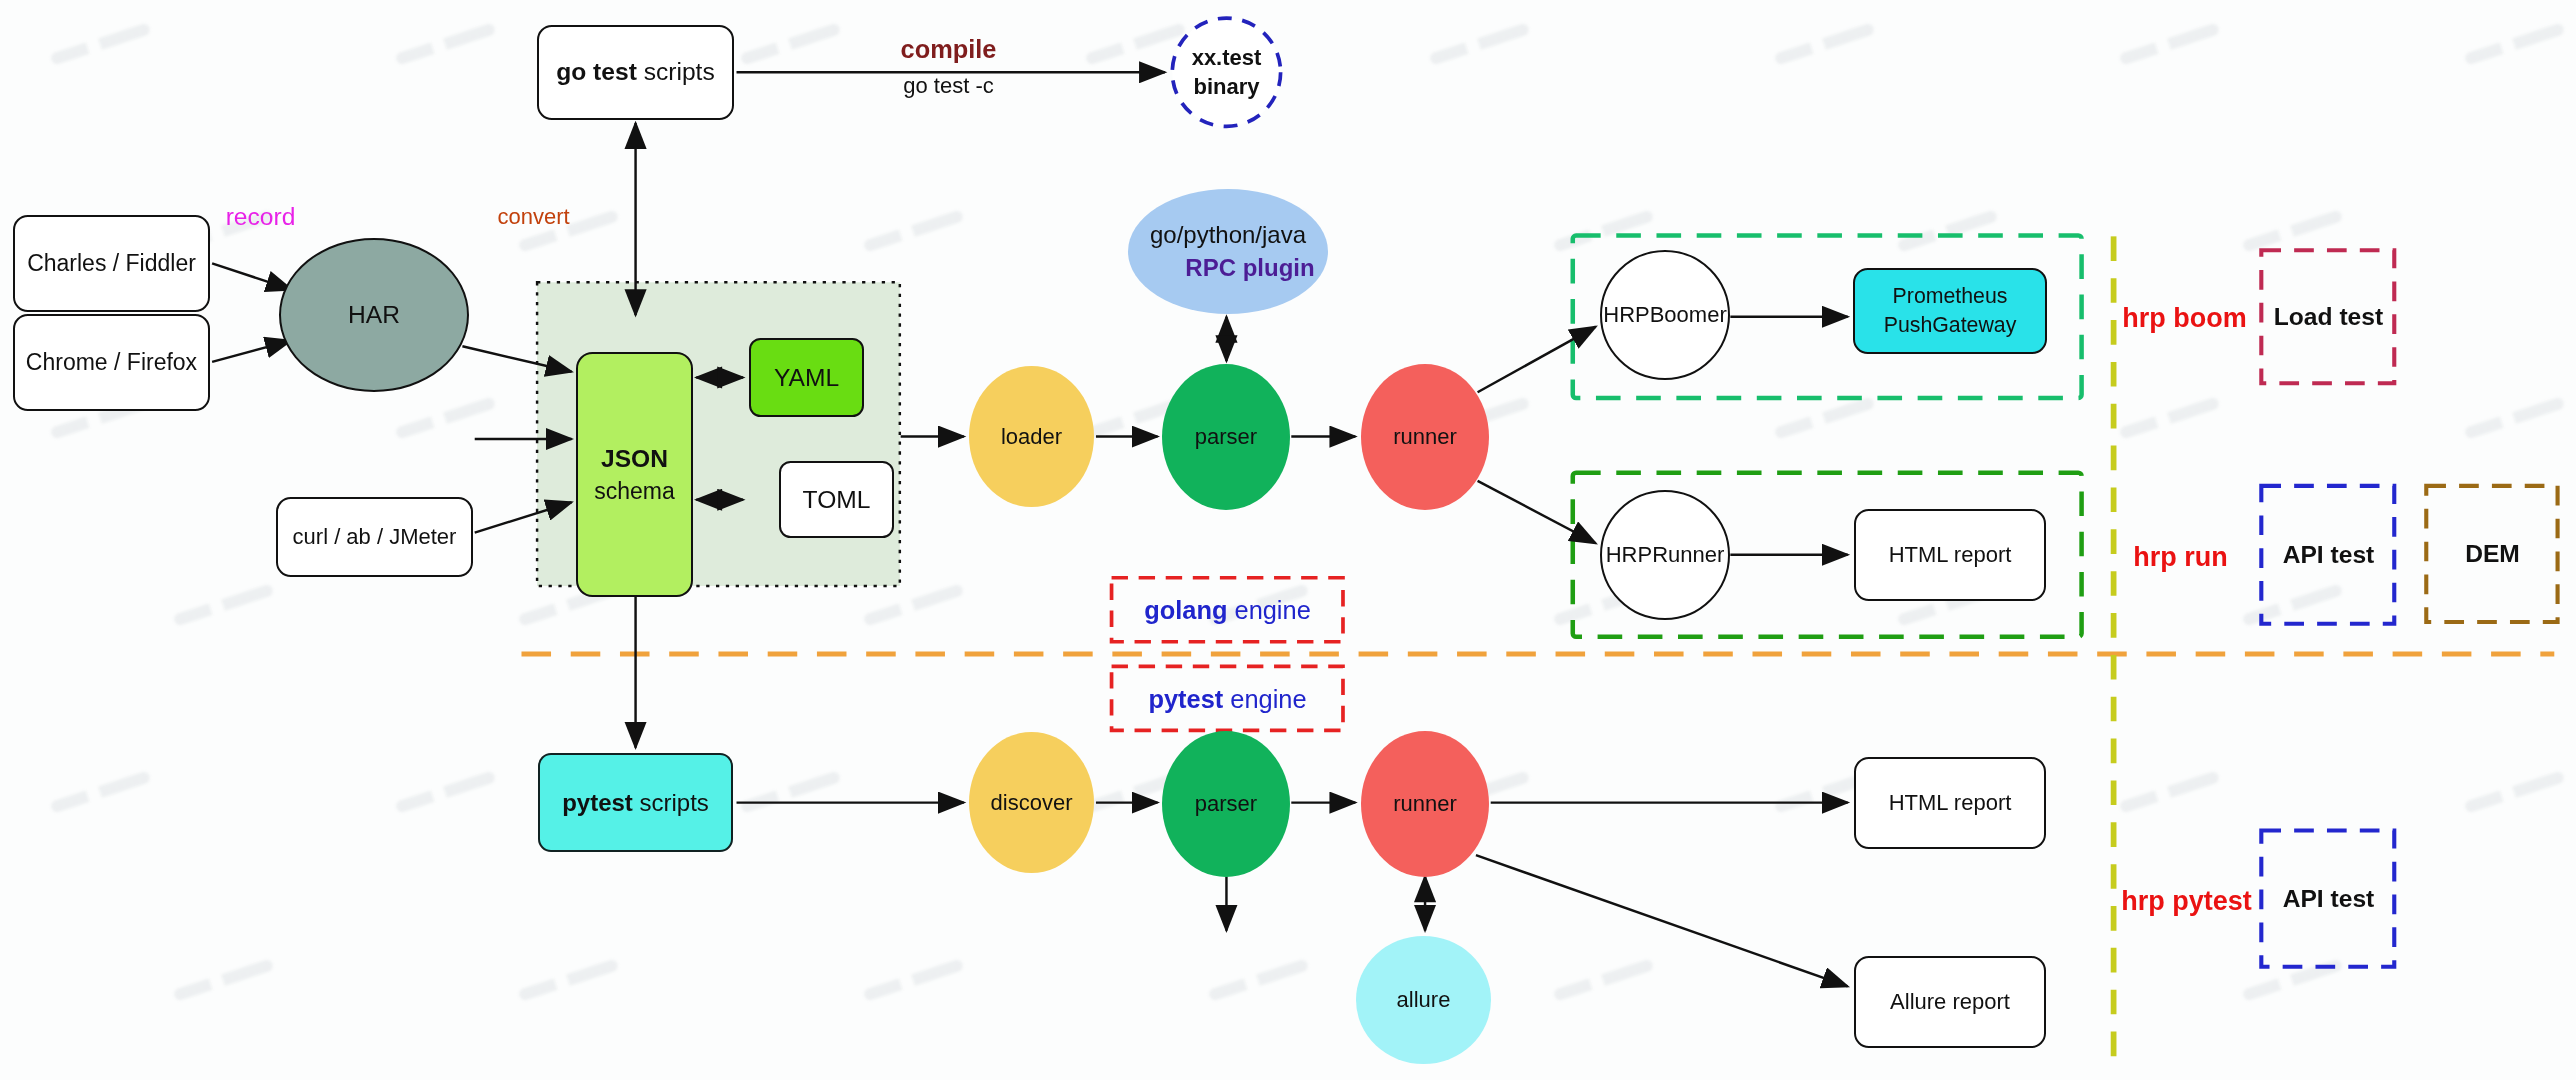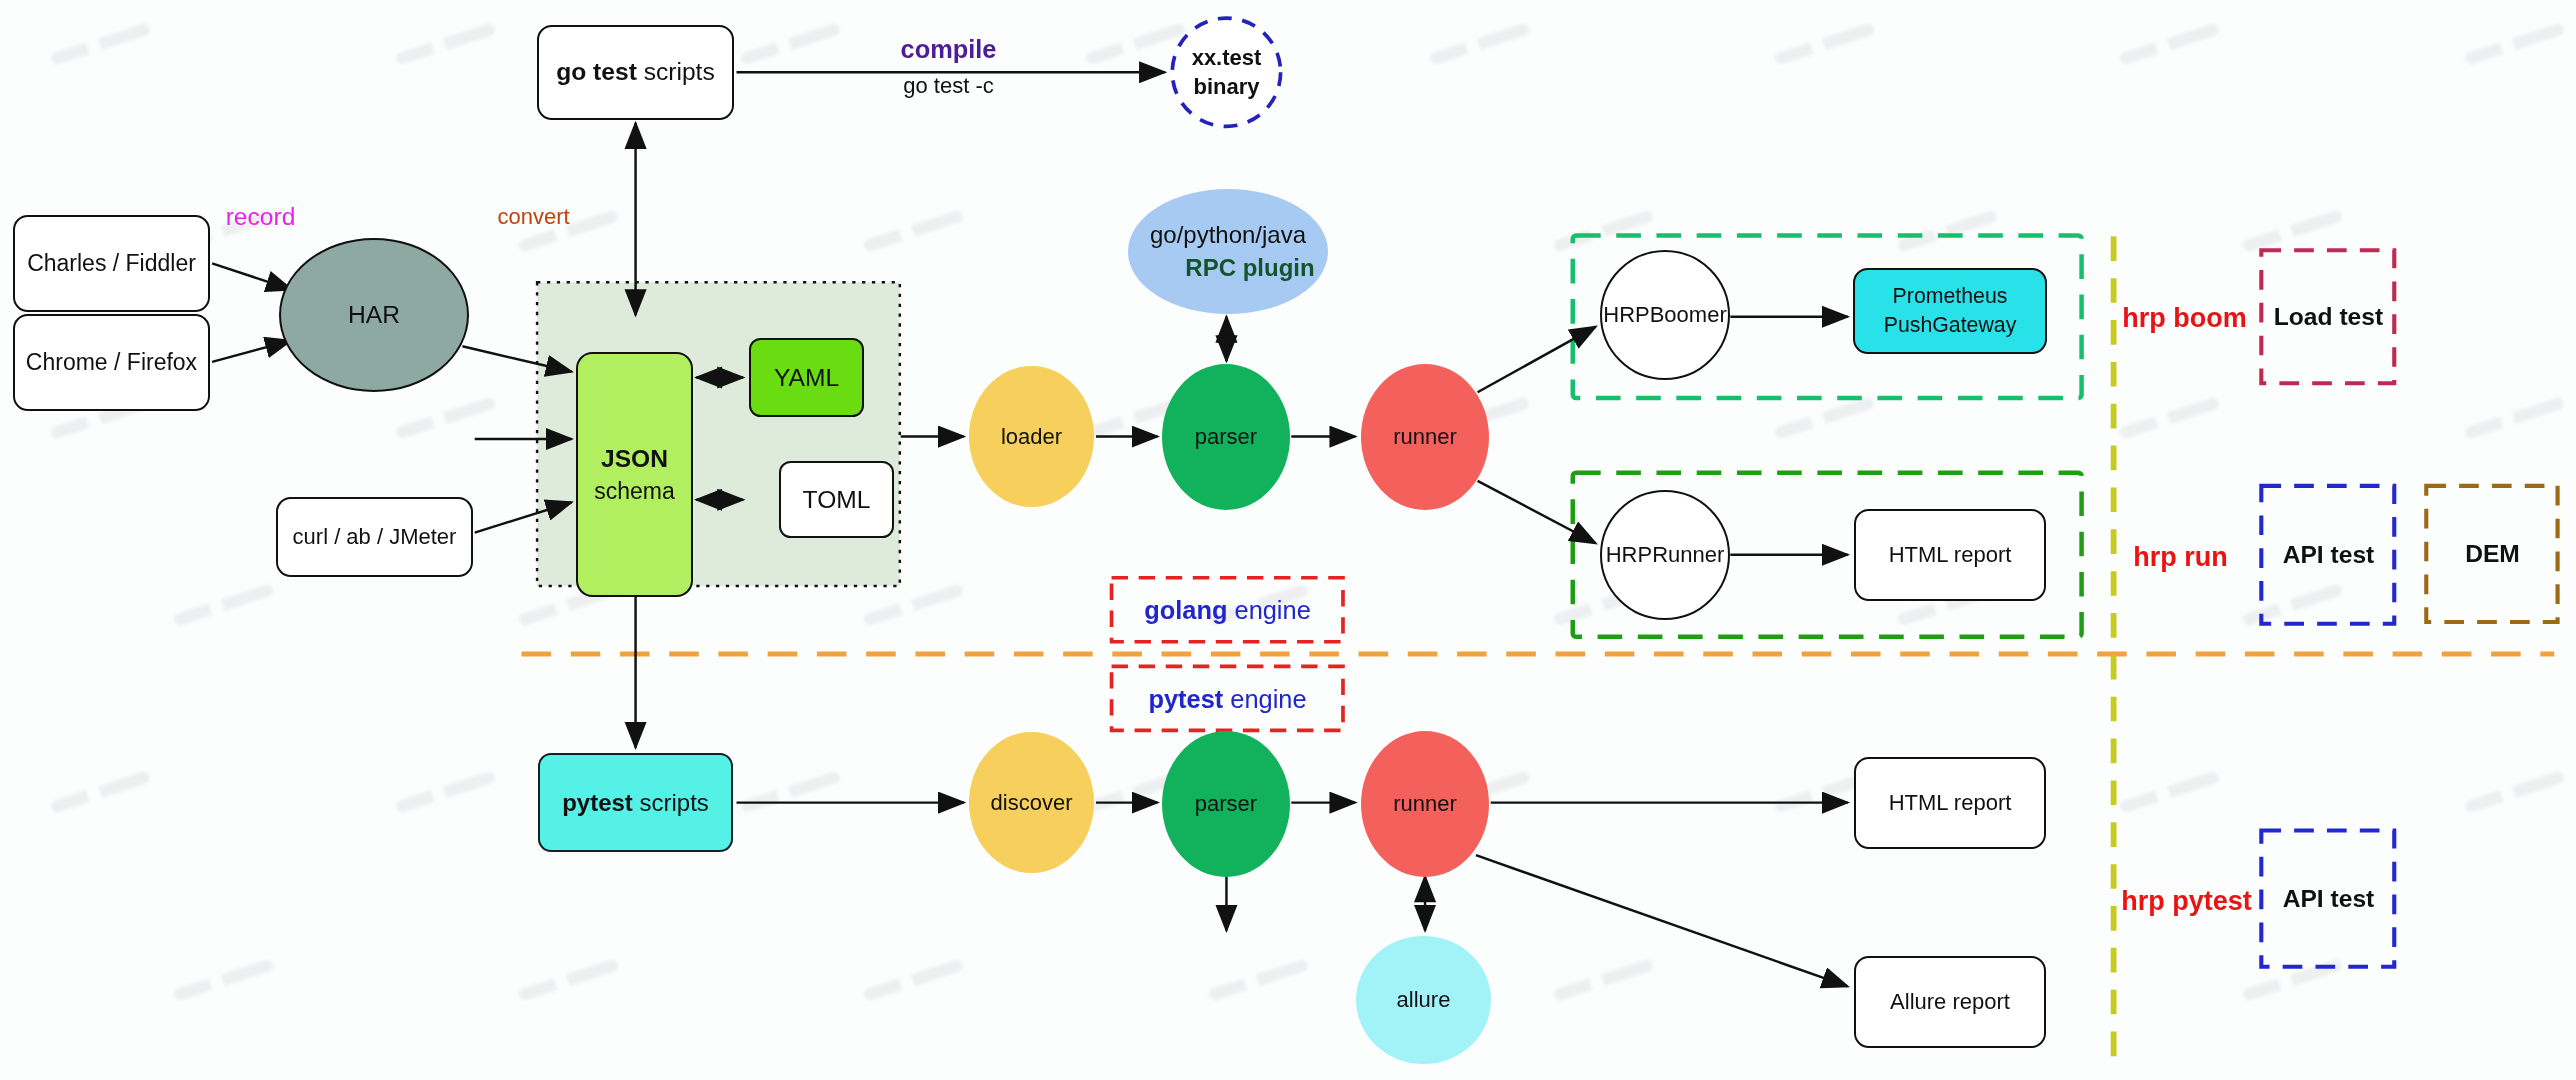--- a/index.html
+++ b/index.html
@@ -141,21 +141,21 @@
       <line x1="774" y1="694" x2="774" y2="911" marker-start="url(#ahr)" marker-end="url(#ah)"></line>
       <line x1="1736" y1="1068" x2="1736" y2="1134" marker-start="url(#ahr)" marker-end="url(#ah)"></line>
     </g>
   </svg>
 
   <div class="nodes">
 
     <div class="abs node-box center" style="left:537px;top:24.6px;width:197px;height:95px;font-size:24.6px;">
       <span class="label"><span class="b">go test</span><span> scripts</span></span>
     </div>
-    <div class="abs center" style="left:846px;top:34px;width:205px;height:31px;color:#4c1d95;font-size:25.4px;font-weight:bold;">compile</div>
+    <div class="abs center" style="left:846px;top:34px;width:205px;height:31px;color:#7f1d1d;font-size:25.4px;font-weight:bold;">compile</div>
     <div class="abs center" style="left:846px;top:72px;width:205px;height:28px;font-size:22px;">go test -c</div>
     <div class="abs center col" style="left:1177px;top:38px;width:99px;height:69px;font-size:22px;font-weight:bold;line-height:1.3;">
       <span>xx.test</span>
         <span>binary</span>
     </div>
     <div class="abs center" style="left:207px;top:202px;width:107px;height:29.6px;color:#E822E8;font-size:24.6px;">record</div>
     <div class="abs center" style="left:476px;top:202px;width:115px;height:29.6px;color:#c2410c;font-size:22px;">convert</div>
 
     <div class="abs node-box center" style="left:13px;top:215px;width:197px;height:97px;border-width:2.1px;">Charles / Fiddler</div>
     <div class="abs node-box center" style="left:13px;top:314px;width:197px;height:97px;border-width:2.1px;">Chrome / Firefox</div>
@@ -167,21 +167,21 @@
       <span>schema</span>
     </div>
     <div class="abs center" style="left:749px;top:338px;width:115px;height:79px;background:#69DD12;border:2.5px solid #111;border-radius:11.5px;font-size:24.6px;">YAML</div>
     <div class="abs center" style="left:749px;top:461px;width:115px;height:77px;background:#fff;border:2.5px solid #111;border-radius:11.5px;font-size:24.6px;margin-left:30px;">TOML</div>
 
     <div class="abs ellipse center" style="left:969px;top:366px;width:125px;height:141px;background:#F6CF5D;font-size:22px;">loader</div>
     <div class="abs ellipse center" style="left:1162px;top:364px;width:128px;height:146px;background:#11B25B;font-size:22px;">parser</div>
     <div class="abs ellipse center" style="left:1361px;top:364px;width:128px;height:146px;background:#F4605C;font-size:22px;">runner</div>
     <div class="abs ellipse center col" style="left:1128px;top:189px;width:200px;height:125px;background:#A6CAF1;font-size:24px;line-height:1.35;">
       <span>go/python/java</span>
-      <span class="b" style="color:#14532d;margin-left:44px;">RPC plugin</span>
+      <span class="b" style="color:#4c1d95;margin-left:44px;">RPC plugin</span>
     </div>
 
     <div class="abs ellipse center" style="left:1600px;top:250px;width:130px;height:130px;background:#fff;border:2.1px solid #111;font-size:22px;">HRPBoomer</div>
     <div class="abs center col" style="left:1853px;top:268px;width:194px;height:86px;background:#29E2E9;border:2.5px solid #111;border-radius:14.8px;font-size:21.3px;line-height:1.35;">
       <span>Prometheus</span>
       <span>PushGateway</span>
     </div>
 
     <div class="abs ellipse center" style="left:1600px;top:490px;width:130px;height:130px;background:#fff;border:2.1px solid #111;font-size:22px;">HRPRunner</div>
     <div class="abs node-box center" style="left:1854px;top:509px;width:192px;height:92px;border-width:2.1px;font-size:22px;">HTML report</div>

